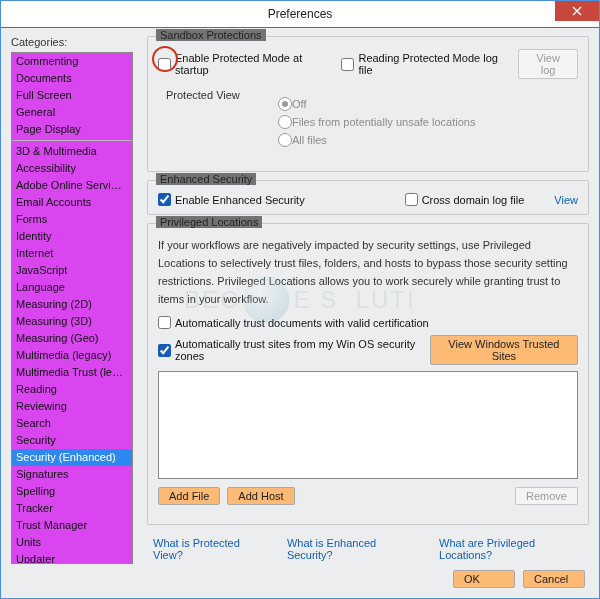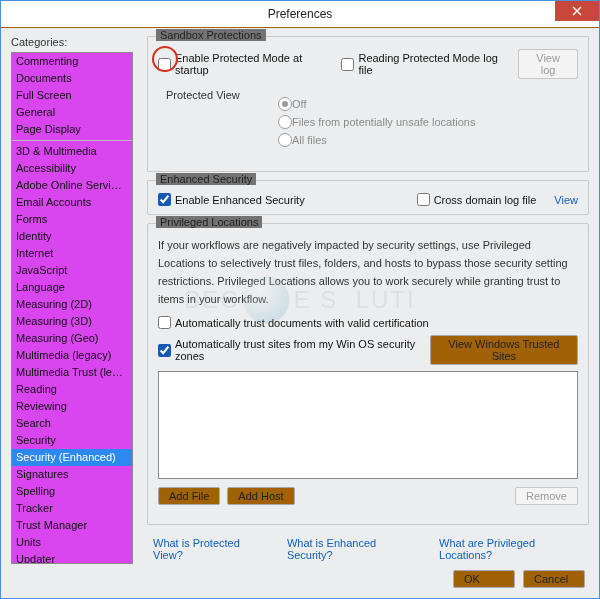--- a/index.html
+++ b/index.html
@@ -18,21 +18,21 @@
   .catlist li{padding:1px 6px 1px 4px;font-size:11px;line-height:15px;white-space:nowrap;overflow:hidden;text-overflow:ellipsis;cursor:default}
   .catlist li.sep{border-bottom:1px solid #b9b9b9;height:0;padding:0;margin:2px 0}
   .catlist li.sel{background:#2d89ef;color:#fff}
   .right{flex:1;padding:8px 10px 0 8px;box-sizing:border-box}
   .group{border:1px solid #c9c9c9;background:#ecedee;margin-bottom:8px;position:relative;padding:12px 10px 10px 10px;border-radius:2px}
   .group>.glabel{position:absolute;top:-8px;left:8px;background:#737373;padding:0 4px;color:#222}
   .row{display:flex;align-items:center}
   .cb{display:inline-flex;align-items:center;gap:4px}
   .cb input[type=checkbox]{margin:0;width:13px;height:13px;accent-color:#155ab6}
   .circle{position:absolute;border:2px solid #d2321e;border-radius:50%;pointer-events:none}
-  .mini-btn,.btn{background:#a16207;border:1px solid #a9a9a9;padding:2px 10px;font-size:11px;color:#222;border-radius:2px;cursor:default}
+  .mini-btn,.btn{background:#fdba74;border:1px solid #a9a9a9;padding:2px 10px;font-size:11px;color:#222;border-radius:2px;cursor:default}
   .mini-btn.disabled,.btn.disabled{color:#9b9b9b;border-color:#c5c5c5;background:#f4f4f4}
   .radio-col{margin-left:22px;margin-top:6px}
   .radio-row{display:flex;align-items:center;height:18px}
   .radiodot{width:12px;height:12px;border:1px solid #9a9a9a;border-radius:50%;display:inline-flex;align-items:center;justify-content:center;background:#fff}
   .radiodot.on::after{content:"";width:6px;height:6px;border-radius:50%;background:#9a9a9a}
   .radio-col.disabled{color:#8c8c8c}
   .link{color:#0f5fb8;text-decoration:none;cursor:pointer}
   .priv-text{color:#333;line-height:18px;margin-bottom:8px}
   .listarea{width:100%;height:108px;background:#fff;border:1px solid #8a8a8a;box-sizing:border-box;margin-top:6px}
   .priv-buttons{display:flex;gap:7px;margin-top:8px}
@@ -129,21 +129,21 @@
               <div class="radio-row">
                 <span class="radiodot"></span>
                 <span>All files</span>
               </div>
             </div>
         </div>
       </div>
 
       <div class="group" style="padding-bottom:8px">
         <span class="glabel">Enhanced Security</span>
-        <div class="row" style="gap:4px">
+        <div class="row" style="gap:16px">
           <label class="cb">
             <input type="checkbox" id="cb-ees" checked="" style="">
             <span>Enable Enhanced Security</span>
           </label>
           <label class="cb" style="margin-left:auto">
             <input type="checkbox" id="cb-cdl" style="">
             <span>Cross domain log file</span>
           </label>
           <a class="link" style="margin-left:14px"><span>View</span></a>
         </div>

